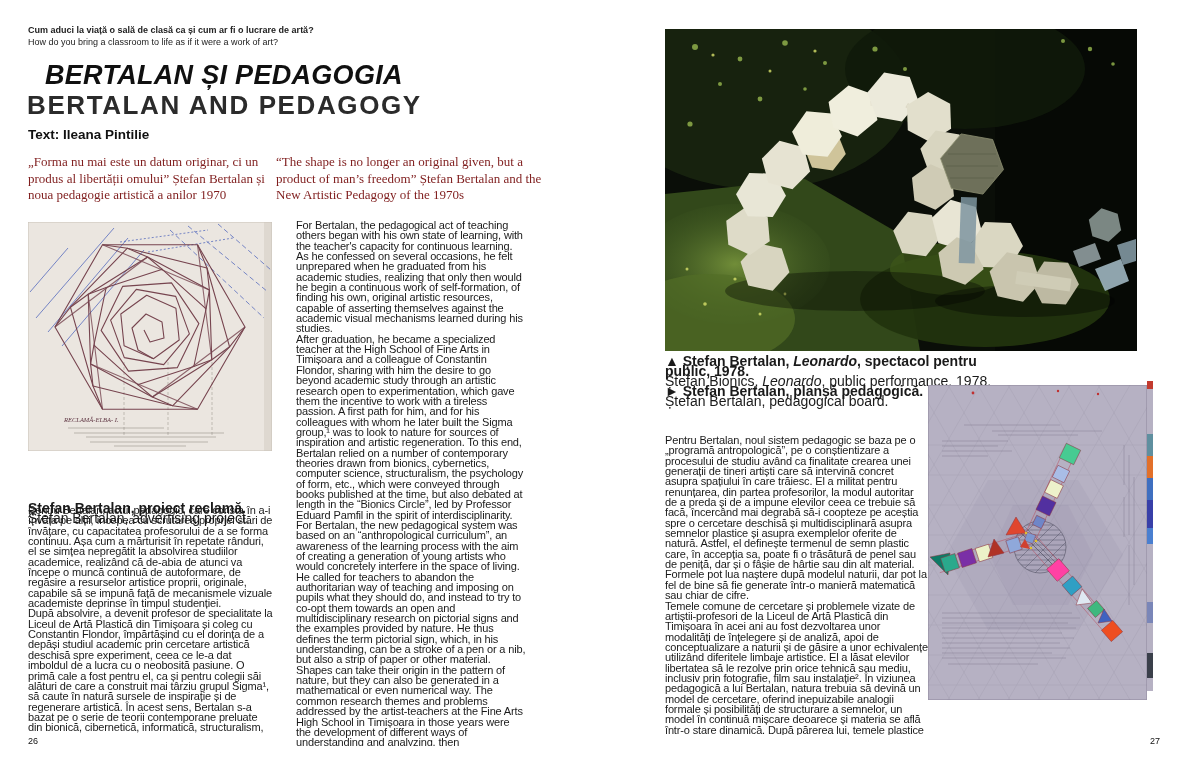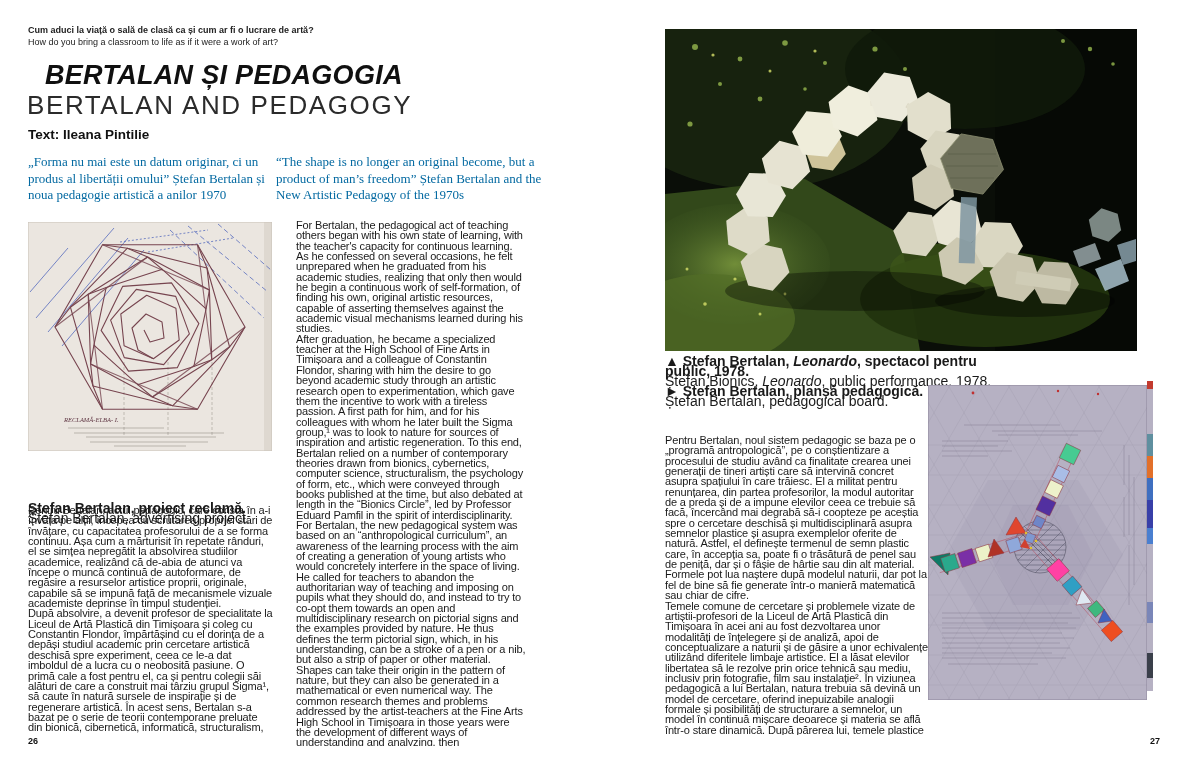--- a/index.html
+++ b/index.html
@@ -3,51 +3,51 @@
 <meta charset="utf-8">
 <style>
   html,body{margin:0;padding:0;background:#e8e8e8;}
   .spread{position:relative;width:1191px;height:766px;background:#ffffff;overflow:hidden;
           font-family:"Liberation Sans",sans-serif;color:#191919;}
   .abs{position:absolute;}
   
   .hdr{font-size:9px;line-height:12px;letter-spacing:0;color:#222;}
   .hdr.b{font-weight:600;}
   .title-ro{font-size:27px;font-weight:700;letter-spacing:.3px;color:#101010;line-height:1;}
-  .title-en{font-size:26px;font-weight:400;letter-spacing:1.6px;color:#2b2b2b;line-height:1;}
+  .title-en{font-size:26px;font-weight:700;letter-spacing:1.6px;color:#2b2b2b;line-height:1;}
   .byline{font-size:13.5px;font-weight:700;color:#111;}
   
-  .quote{font-family:"Liberation Serif",serif;font-size:13px;line-height:16.5px;color:#0369a1;}
+  .quote{font-family:"Liberation Serif",serif;font-size:13px;line-height:16.5px;color:#7f1d1d;}
   
   .body-col{font-size:11px;line-height:10.35px;letter-spacing:-.15px;color:#1a1a1a;overflow:hidden;}
   .body-col p{margin:0;}
   
   .cap{font-size:14px;line-height:10px;color:#1a1a1a;}
   .cap .b{font-weight:700;}
   .cap .i{font-style:italic;}
-  .pageno{font-size:9px;font-weight:700;color:#111;}
+  .pageno{font-size:9px;font-weight:400;color:#111;}
   figure{margin:0;}
   .strip{display:flex;flex-direction:column;width:6px;}
   .strip span{display:block;width:6px;}
 </style>
 </head>
 <body>
 
 <div class="spread">
 
   <section>
     <div class="abs hdr b" style="left:28px;top:24px;width:560px;">Cum aduci la viață o sală de clasă ca și cum ar fi o lucrare de artă?</div>
     <div class="abs hdr" style="left:28px;top:36px;width:560px;">How do you bring a classroom to life as if it were a work of art?</div>
 
     <h1 class="abs title-ro" style="left:45px;top:62px;margin:0;font-style:italic;">BERTALAN ȘI PEDAGOGIA</h1>
     <h2 class="abs title-en" style="left:27px;top:92px;margin:0;">BERTALAN AND PEDAGOGY</h2>
     <div class="abs byline" style="left:28px;top:127px;">Text: Ileana Pintilie</div>
 
     <div class="abs quote" style="left:28px;top:154px;width:237px;">„Forma nu mai este un datum originar, ci un produs al libertății omului” Ștefan Bertalan și noua pedagogie artistică a anilor 1970</div>
-    <div class="abs quote" style="left:276px;top:154px;width:280px;">“The shape is no longer an original become, but a product of man’s freedom” Ștefan Bertalan and the New Artistic Pedagogy of the 1970s</div>
+    <div class="abs quote" style="left:276px;top:154px;width:280px;">“The shape is no longer an original given, but a product of man’s freedom” Ștefan Bertalan and the New Artistic Pedagogy of the 1970s</div>
 
     <figure class="abs" style="left:28px;top:222px;">
       <svg width="244" height="229" viewBox="0 0 244 229">
         <rect x="0" y="0" width="244" height="229" fill="#ebe6e0"></rect>
         <rect x="236" y="0" width="8" height="229" fill="#d9d2c9" opacity=".7"></rect>
         <rect x="0" y="0" width="244" height="229" fill="none" stroke="#c9c2b8" stroke-width="1"></rect>
 
         <g stroke="#3c55b8" stroke-width=".8" opacity=".85">
           <path d="M8 96L86 6M20 110L100 16M34 124L116 28M2 70L40 26" fill="none"></path>
           <path d="M142 8L236 96M160 4L240 70M190 2L243 48" fill="none" stroke-dasharray="5 3"></path>

